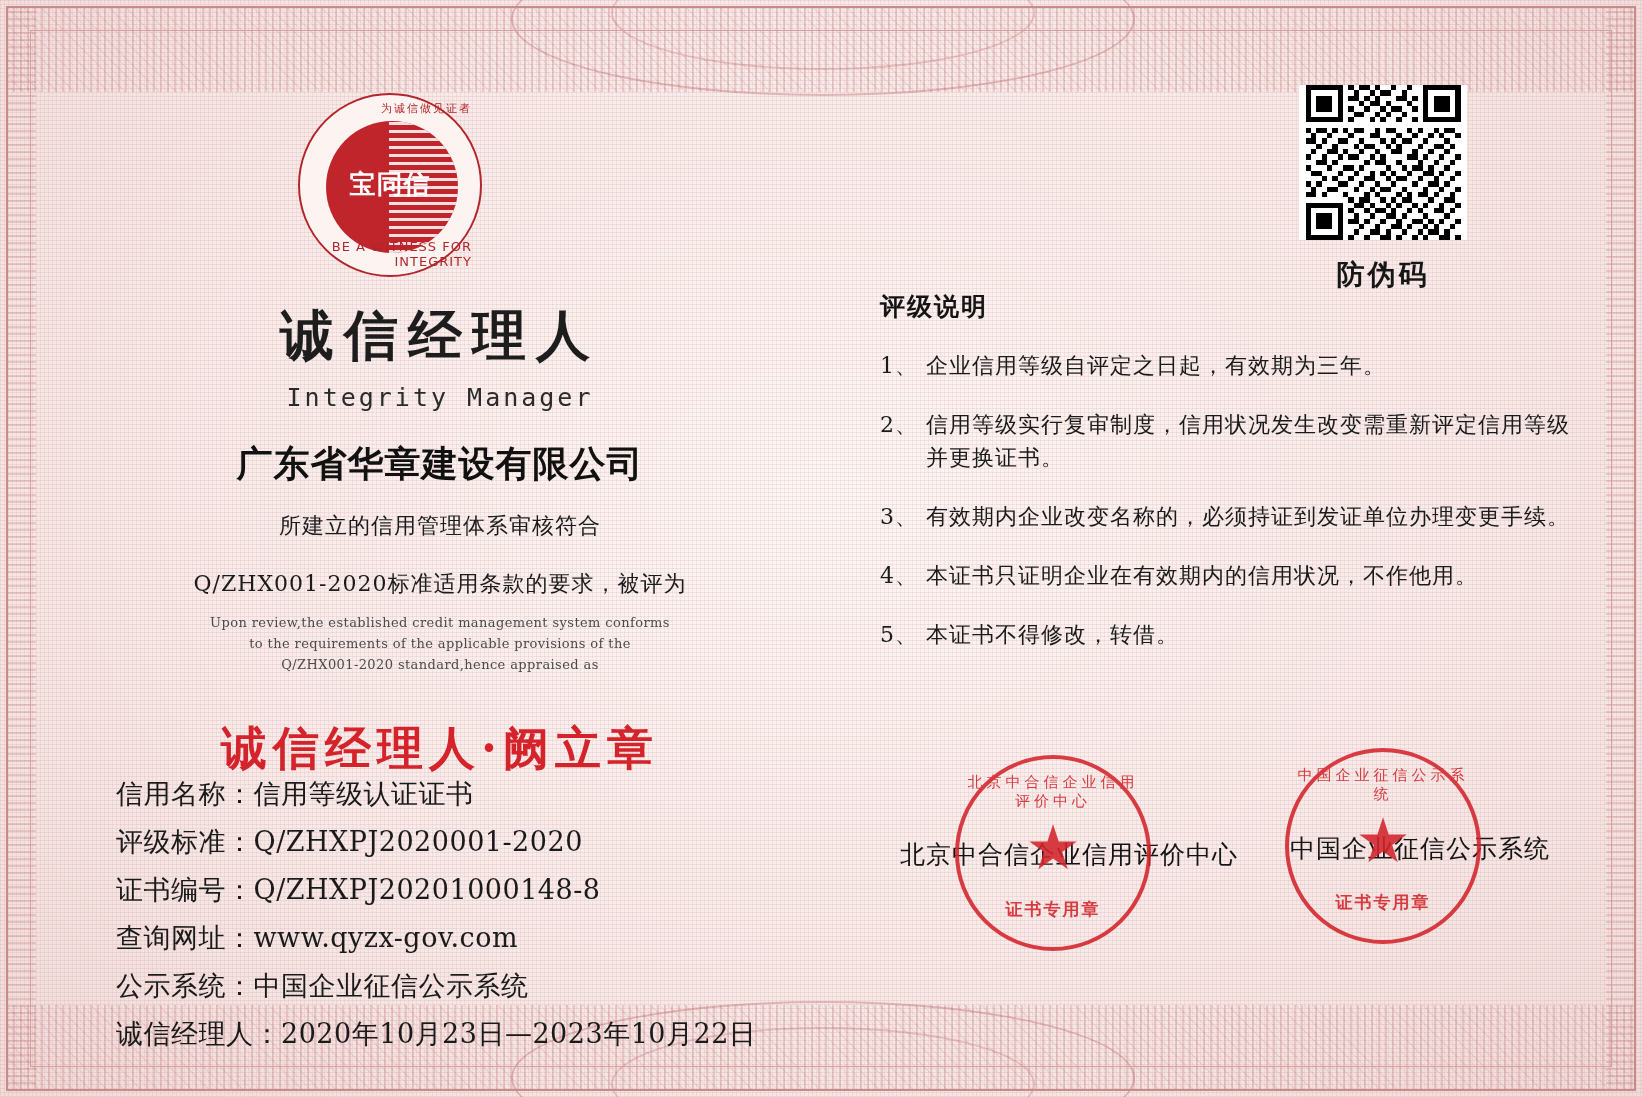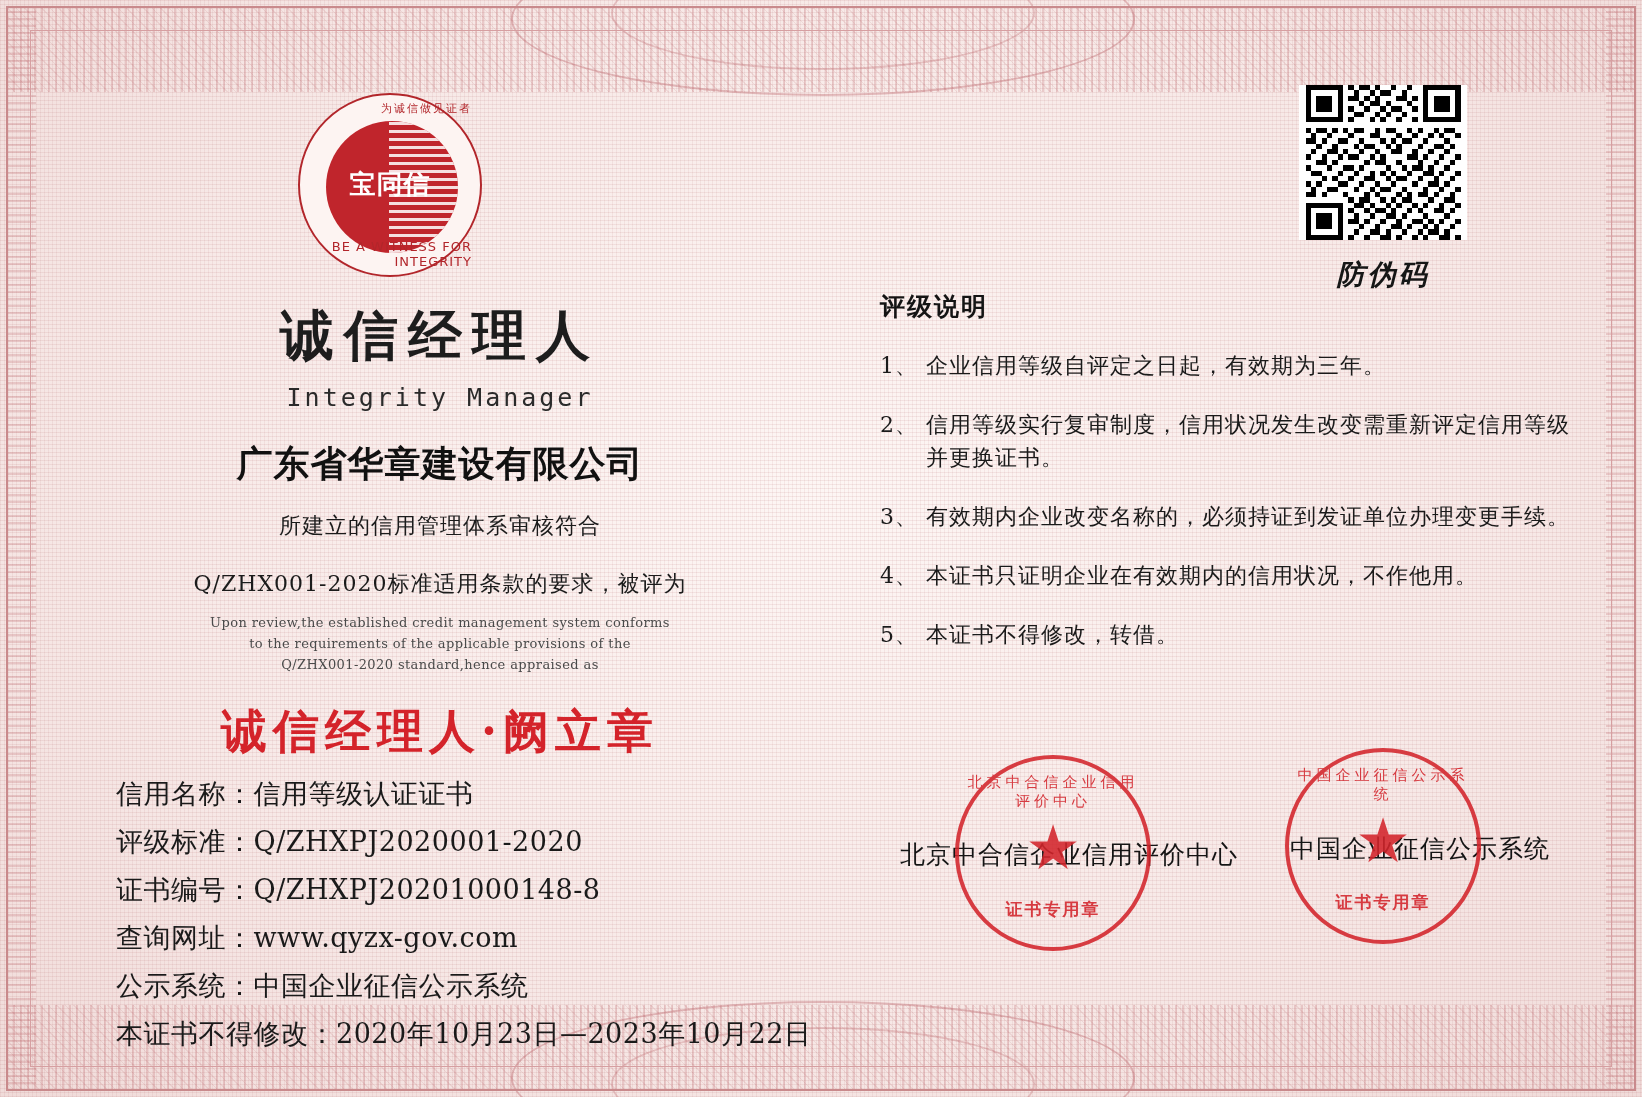--- a/index.html
+++ b/index.html
@@ -176,21 +176,21 @@
   }
   .body-en {
     margin-top: 14px;
     font-size: 13px;
     line-height: 1.6;
     color: #4a4a4a;
     letter-spacing: .4px;
     font-family: "DejaVu Serif", serif;
   }
   .grade {
-    margin-top: 26px;
+    margin-top: 43px;
     font-size: 46px;
     font-weight: bold;
     color: #d4232a;
     letter-spacing: 6px;
     font-family: "DejaVu Serif", serif;
   }
 
   
   .info-list {
     position: absolute;
@@ -210,21 +210,20 @@
   .info-row .k { }
   .info-row .v { }
 
   
   .qr-wrap {
     position: absolute;
     right: 175px;
     top: 85px;
     width: 168px;
     text-align: center;
-    font-style: italic;
   }
   .qr-code {
     width: 168px;
     height: 155px;
     background-color: #ffffff;
   }
   .qr-label {
     margin-top: 12px;
     font-size: 28px;
     font-weight: bold;
@@ -372,21 +371,21 @@
     <div class="info-row">
       <span class="k">证书编号：</span><span class="v">Q/ZHXPJ20201000148-8</span>
     </div>
     <div class="info-row">
       <span class="k">查询网址：</span><span class="v">www.qyzx-gov.com</span>
     </div>
     <div class="info-row">
       <span class="k">公示系统：</span><span class="v">中国企业征信公示系统</span>
     </div>
     <div class="info-row">
-      <span class="k">本证书不得修改：</span><span class="v">2020年10月23日—2023年10月22日</span>
+      <span class="k">诚信经理人：</span><span class="v">2020年10月23日—2023年10月22日</span>
     </div>
   </div>
 
   <div class="qr-wrap">
     <svg class="qr-code" viewBox="0 0 29 29" shape-rendering="crispEdges">
       <rect width="29" height="29" fill="#ffffff"></rect>
       <g fill="#000000">
         <rect x="0" y="0" width="7" height="7"></rect>
           <rect x="1" y="1" width="5" height="5" fill="#ffffff"></rect>
           <rect x="2" y="2" width="3" height="3"></rect>

